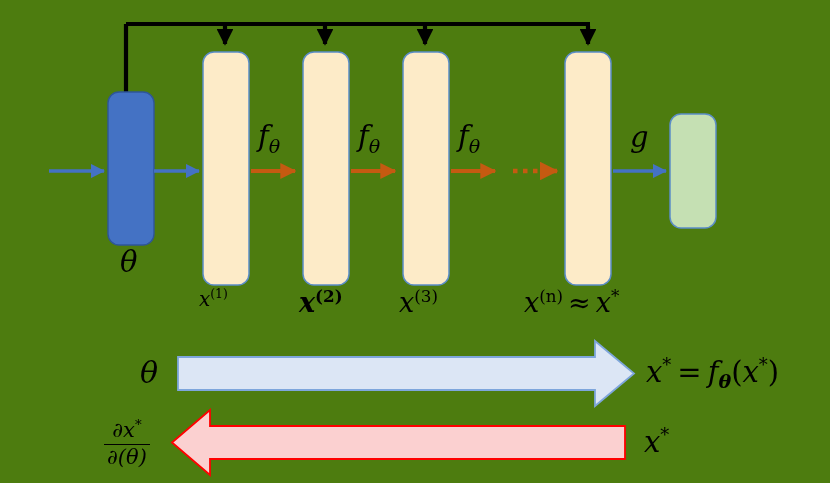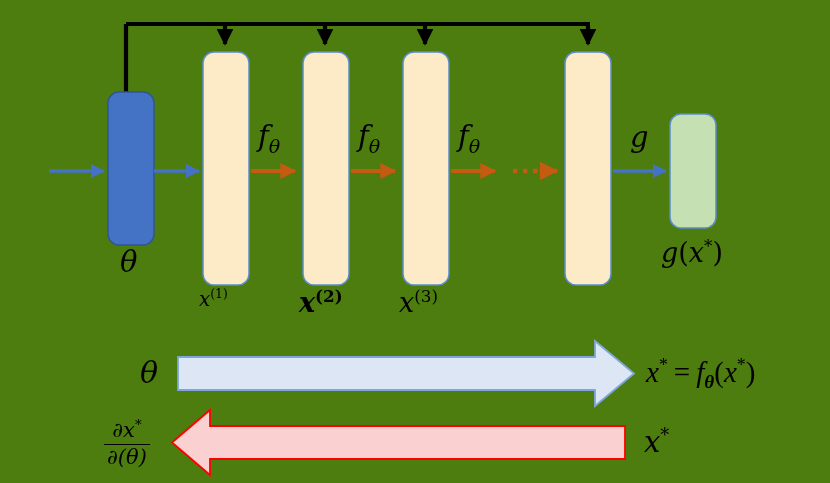--- a/index.html
+++ b/index.html
@@ -165,30 +165,30 @@
 
   <div class="math" style="left:199px; top:288px; font-size:20px;">
     <span>x</span><span class="up">(1)</span>
   </div>
   <div class="math" style="left:299px; top:288px; font-size:27px;font-weight:bold;">
     <span>x</span><span class="up">(2)</span>
   </div>
   <div class="math" style="left:399px; top:288px; font-size:27px;">
     <span>x</span><span class="up">(3)</span>
   </div>
-
-  <div class="math" style="left:661px; top:238px; font-size:27px;">
-    <span>g</span><span class="rm">(</span><span>x</span><span class="up">*</span><span class="rm">)</span>
-  </div>
+  <div class="math" style="left:524px; top:288px; font-size:27px;">
+    <span>x</span><span class="up">(n)</span><span class="rm" style="padding:0 5px;">≈</span><span>x</span><span class="up">*</span>
+  </div>
+
 
   <div class="math" style="left:140px; top:358px; font-size:30px;">
     <span>θ</span>
   </div>
 
-  <div class="math" style="left:646px; top:356px; font-size:29px;font-family:Liberation Serif, serif;">
+  <div class="math" style="left:646px; top:356px; font-size:29px;">
     <span>x</span><span class="up">*</span><span class="rm" style="padding:0 6px;">=</span><span>f</span><span class="subb">θ</span><span class="rm">(</span><span>x</span><span class="up">*</span><span class="rm">)</span>
   </div>
 
   <div class="frac" style="left:104px; top:417px; font-size:21px;">
     <span class="num">
       <span class="rm">∂</span><span>x</span><span style="font-size:0.64em; vertical-align:super;">*</span>
     </span>
     <span class="den">
       <span class="rm">∂</span><span class="rm">(</span><span>θ</span><span class="rm">)</span>
     </span>

